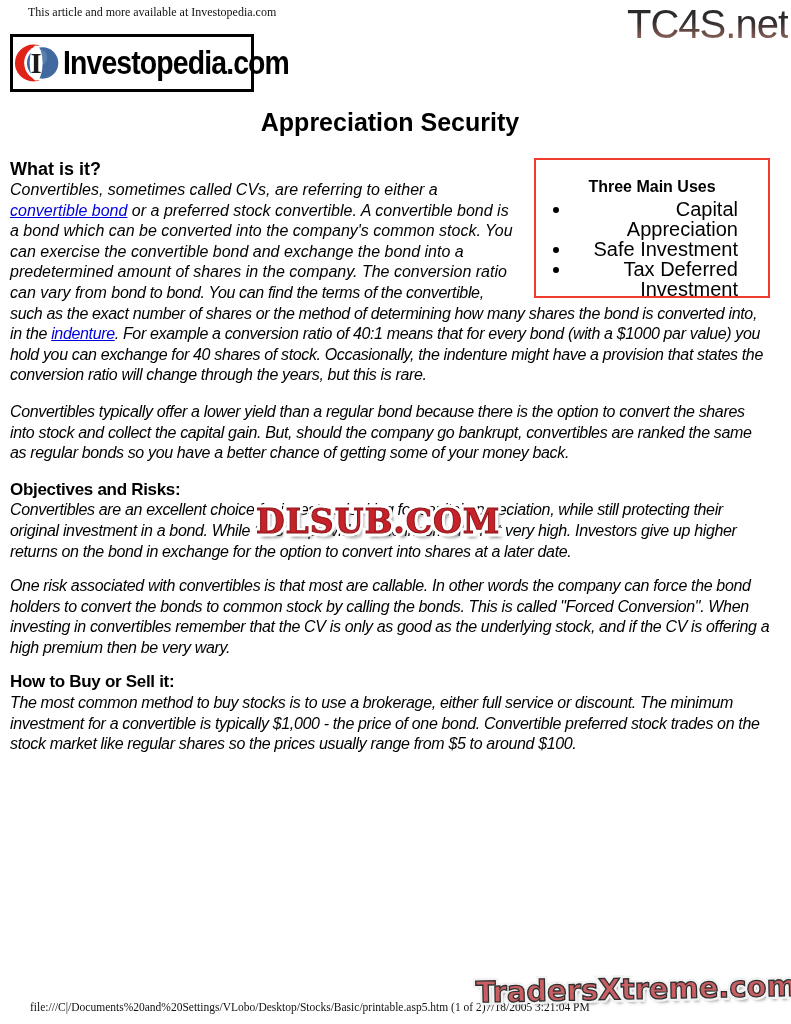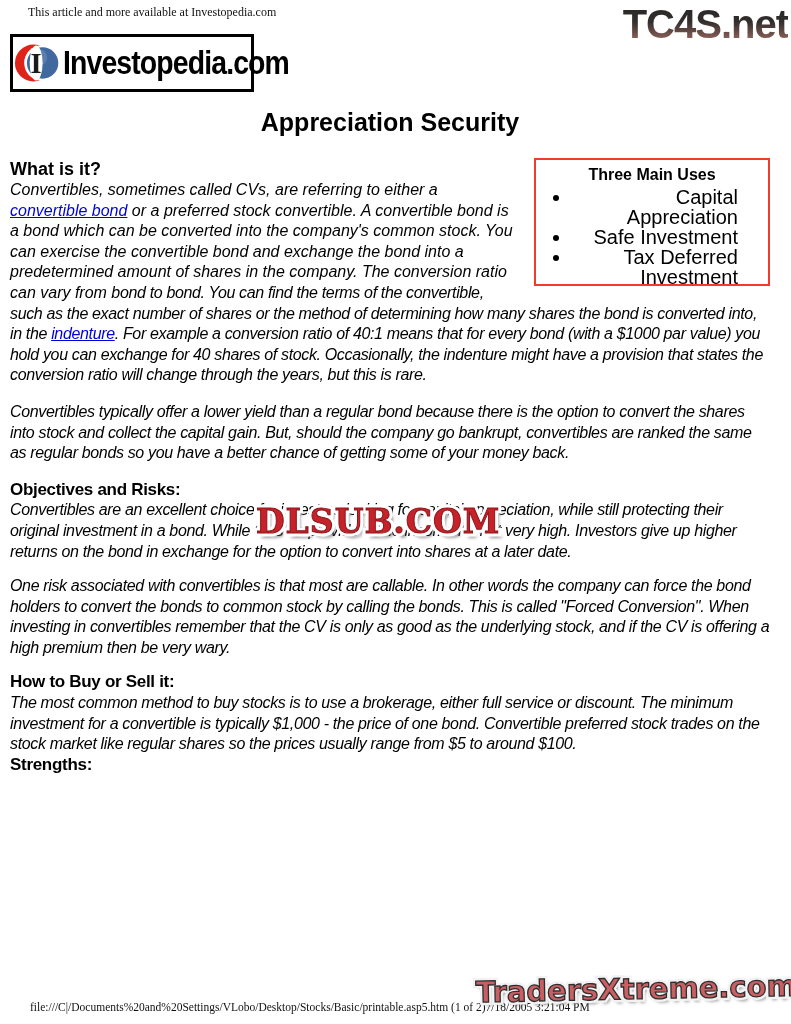--- a/index.html
+++ b/index.html
@@ -17,33 +17,33 @@
     border:3px solid #000;background:#fff;display:flex;align-items:center;
     text-decoration:none;color:#000;
   }
   .logo-box svg{width:48px;height:48px;margin-left:1px;flex:0 0 auto;}
   .logo-text{
     font-weight:bold;font-size:33px;letter-spacing:-1px;white-space:nowrap;
     transform:scaleX(0.86);transform-origin:left center;margin-left:1px;
   }
   .tc4s{
     position:absolute;top:4px;right:3px;
-    font-weight:bold;font-size:40px;letter-spacing:-1px;line-height:1;
+    font-weight:normal;font-size:40px;letter-spacing:-1px;line-height:1;
     background:linear-gradient(180deg,#262626 0%,#332e2e 45%,#7c5750 80%,#a5837c 100%);
     -webkit-background-clip:text;background-clip:text;color:transparent;text-align:center;
   }
   
   .main{padding-top:108px;margin:0 21px 0 10px;}
   .page-title{
     text-align:center;font-size:25px;font-weight:bold;margin:0 0 21px 0;line-height:29px;
   }
   .intro::after{content:"";display:block;clear:both;}
   .uses-box{
     float:right;width:232px;height:120px;border:2px solid #f03b2e;
-    margin-left:20px;padding-top:4px;background:#fff;
+    margin-left:20px;padding-top:16px;background:#fff;
   }
   .uses-title{text-align:center;font-weight:bold;font-size:16px;margin:2px 0 3px 0;}
   .uses-list{margin:0;padding:0 30px 0 36px;}
   .uses-list li{font-size:20px;line-height:20px;padding-left:3px;text-align:right;}
   .what-heading{
     text-align:left;font-weight:bold;font-size:18px;line-height:22px;padding-right:4px;
   }
   .para{font-size:16px;line-height:20.6px;margin:0;font-style:italic;}
   .cond{letter-spacing:-0.35px;}
   .block{margin-top:16px;}
@@ -112,21 +112,20 @@
     <p class="para cond">Convertibles are an excellent choice for investors looking for capital appreciation, while still protecting their original investment in a bond. While CVs do provide some income it's not very high. Investors give up higher returns on the bond in exchange for the option to convert into shares at a later date.</p>
   </div>
 
   <p class="para cond block-tight">One risk associated with convertibles is that most are callable. In other words the company can force the bond holders to convert the bonds to common stock by calling the bonds. This is called "Forced Conversion". When investing in convertibles remember that the CV is only as good as the underlying stock, and if the CV is offering a high premium then be very wary.</p>
 
   <div class="block-tight">
     <div class="sec-heading">How to Buy or Sell it:</div>
     <p class="para cond">The most common method to buy stocks is to use a brokerage, either full service or discount. The minimum investment for a convertible is typically $1,000 - the price of one bond. Convertible preferred stock trades on the stock market like regular shares so the prices usually range from $5 to around $100.</p>
   </div>
 
-  <div class="sec-heading block-tight">Strengths:</div>
 </div>
 
 <div class="wm wm-dlsub">
   <span class="back">DLSUB.COM</span>
   <span class="front">DLSUB.COM</span>
 </div>
 
 <div class="footer-url">file:///C|/Documents%20and%20Settings/VLobo/Desktop/Stocks/Basic/printable.asp5.htm (1 of 2)7/18/2005 3:21:04 PM</div>
 
 <div class="wm wm-traders">

